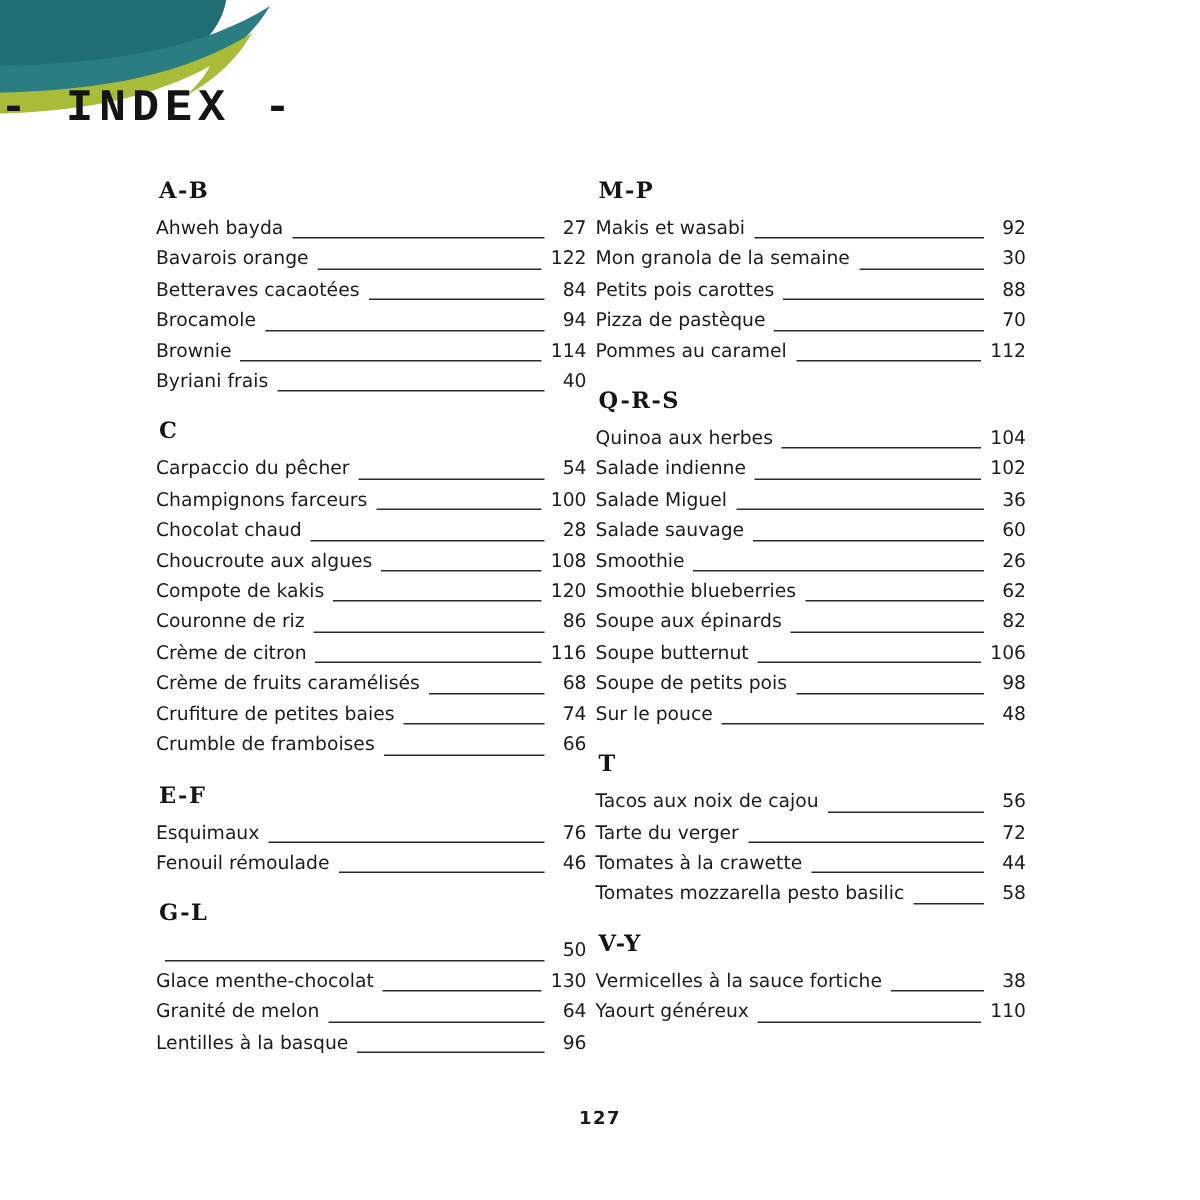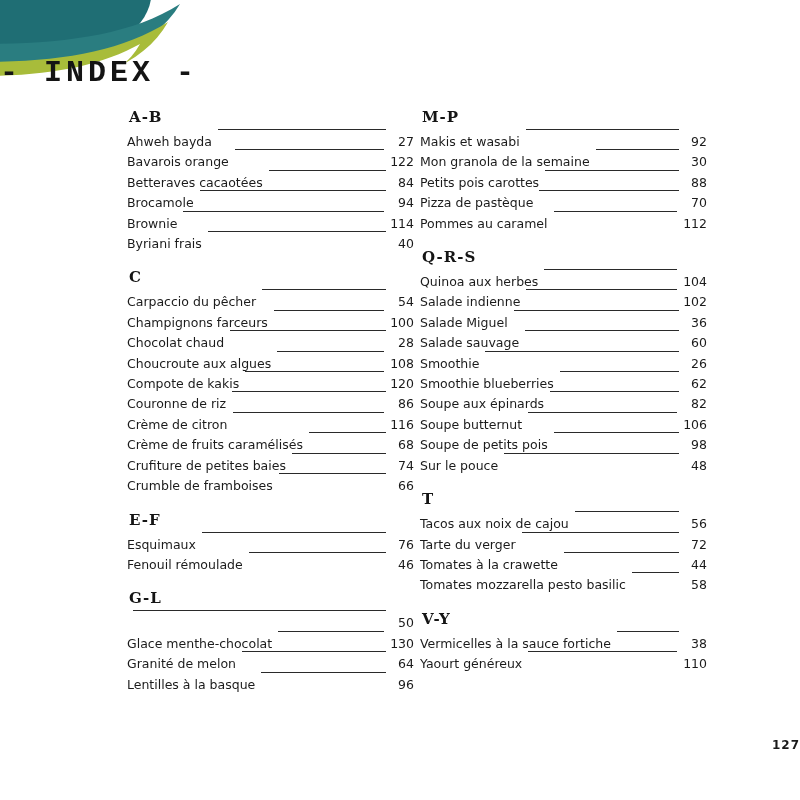--- a/index.html
+++ b/index.html
@@ -37,27 +37,26 @@
     font-family: Liberation Mono, monospace;
     font-size: 30px;
     letter-spacing: 4px;
     font-weight: 700;
     color: #141414;
   }
 
   
   .columns {
     position: absolute;
-    top: 108px;
+    top: 118px;
     left: 0;
     width: 684px;
     display: flex;
     justify-content: flex-start;
     gap: 0px;
-    padding-left: 23px;
   }
   .col {
     width: 300px;
   }
   .col.left  { margin-left: 104px; }
   .col.right { margin-left: 6px; }
 
   .section {
     margin-bottom: 14px;
   }
@@ -65,21 +64,21 @@
     font-family: "DejaVu Serif", serif;
     font-size: 15px;
     font-weight: 700;
     letter-spacing: 1px;
     color: #151515;
     margin-bottom: 6px;
     padding-left: 2px;
   }
   .entry {
     display: flex;
-    align-items: flex-start;
+    align-items: flex-end;
     font-size: 12.5px;
     line-height: 20.4px;
     color: #1b1b1b;
     white-space: nowrap;
   }
   .entry .name {
     flex: 0 0 auto;
   }
   .entry .leader {
     flex: 1 1 auto;
@@ -94,21 +93,21 @@
     text-align: right;
     min-width: 22px;
   }
 
   
   .folio {
     position: absolute;
     left: 0;
     top: 738px;
     width: 800px;
-    text-align: right;
+    text-align: center;
     font-size: 12px;
     font-weight: 700;
     color: #1a1a1a;
     letter-spacing: 1px;
   }
 </style>
 </head>
 <body>
 
 <div class="deco">

